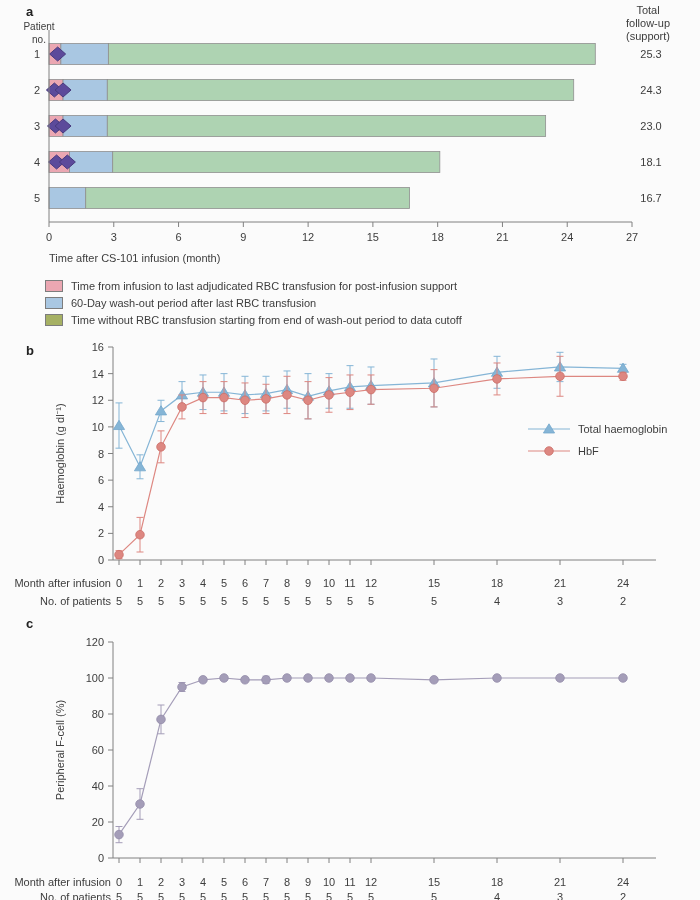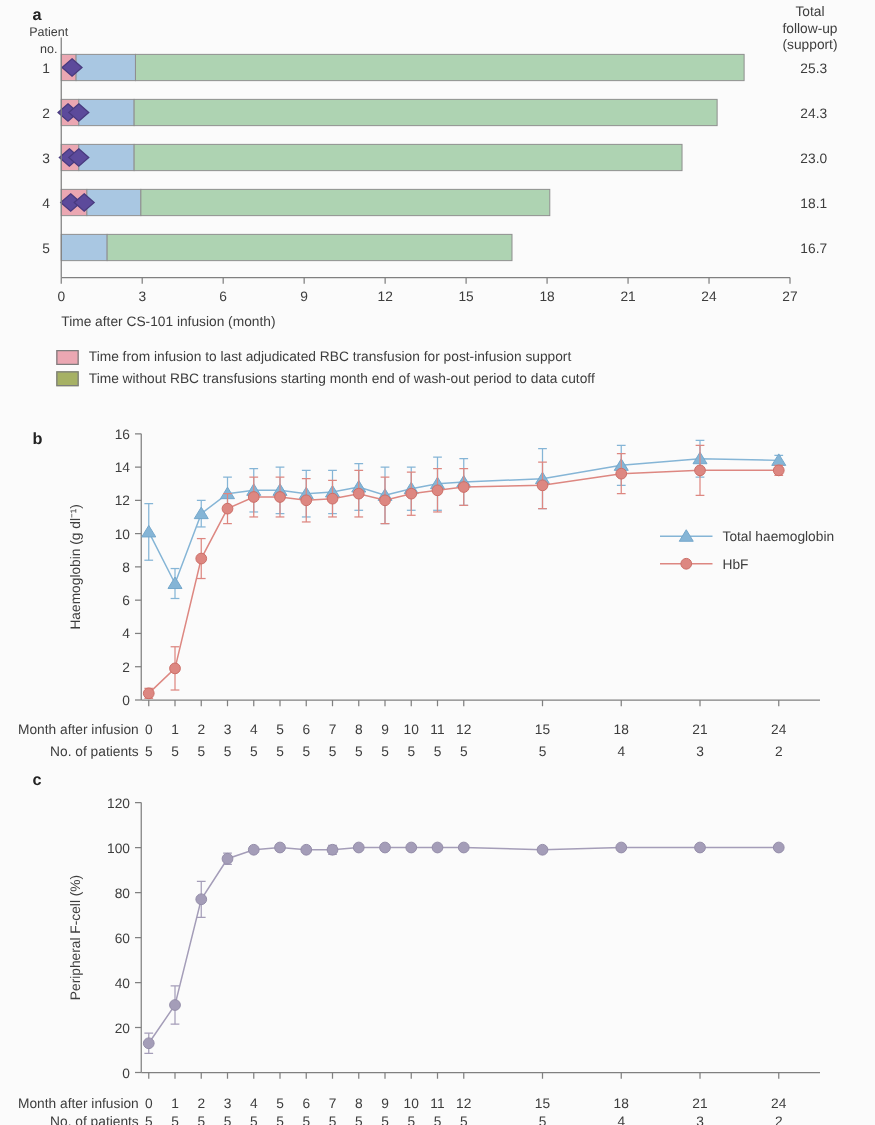--- a/index.html
+++ b/index.html
@@ -484,17 +484,21 @@
   </div>
 
   <div id="xlabel-a" class="overlay">Time after CS-101 infusion (month)</div>
 
   <ul id="legend-a" class="overlay">
     <li>
       <span class="sw" id="sw-pink" style="background: rgb(235, 167, 178);"></span>
       <span>Time from infusion to last adjudicated RBC transfusion for post-infusion support</span>
     </li>
     <li>
+      <span class="sw" id="sw-blue" style="background: rgb(169, 199, 226);"></span>
+      <span>60-Day wash-out period after last RBC transfusion</span>
+    </li>
+    <li>
       <span class="sw" id="sw-green" style="background: rgb(166, 177, 100);"></span>
-      <span>Time without RBC transfusions starting month end of wash-out period to data cutoff</span>
+      <span>Time without RBC transfusion starting from end of wash-out period to data cutoff</span>
     </li>
   </ul>
 </div>
 
 </body></html>

